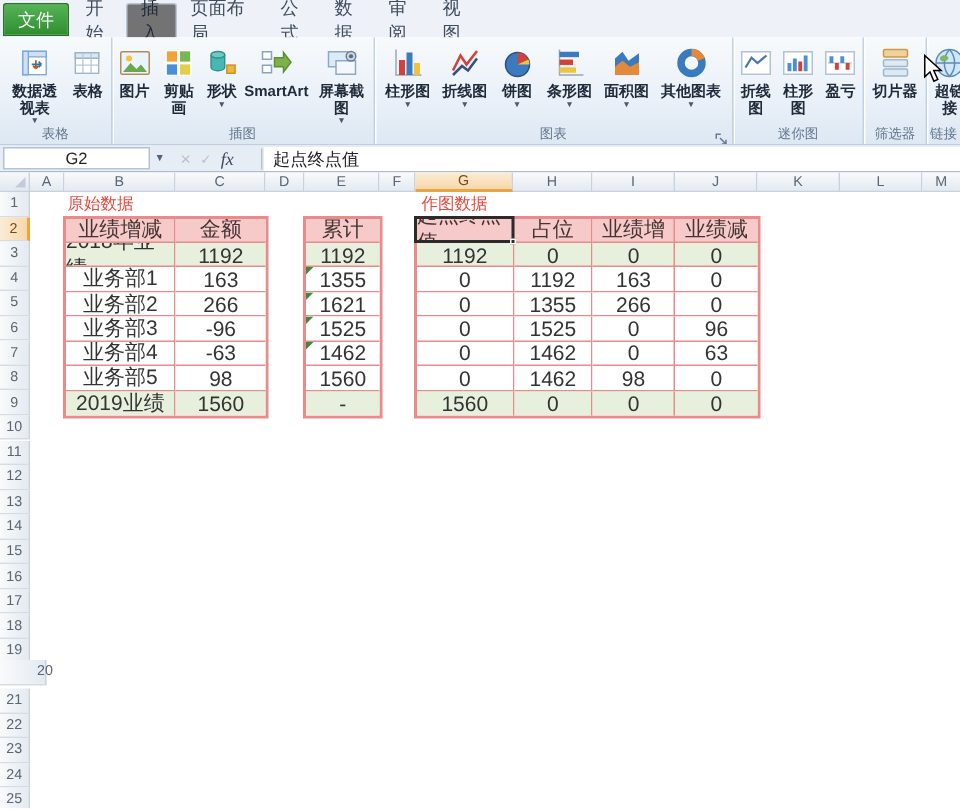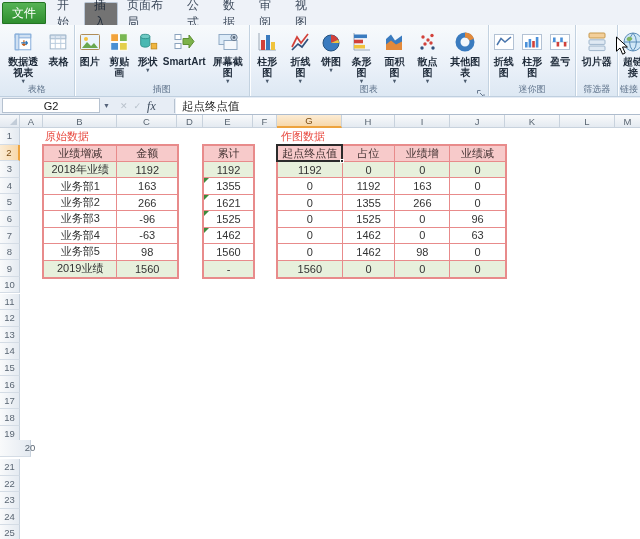--- a/index.html
+++ b/index.html
@@ -80,21 +80,21 @@
     font-size:9.5px; color:#5a6673; display:flex; align-items:center;
     justify-content:center; }
   .rowhdr.sel { background:linear-gradient(90deg,#fcecd4,#f7d8ab);
     border-right:2px solid #eda33e; color:#7a4b12; }
   .sheet-label { position:absolute; font-size:11px; color:#e8483e;
     height:16px; line-height:16px; white-space:nowrap; }
   .xtable { position:absolute; border:2px solid #e88b8b; background:#fff;
     display:grid; }
   .tcell { border-right:1px solid #e88b8b; border-bottom:1px solid #e88b8b;
     display:flex; align-items:center; justify-content:center;
-    font-size:11px; color:#333; position:relative; overflow:hidden; }
+    font-size:14px; color:#333; position:relative; overflow:hidden; }
   .tcell.lastcol { border-right:none; }
   .tcell.lastrow { border-bottom:none; }
   .tcell.header { background:#f7caca; color:#433; }
   .tcell.green { background:#e7f0dc; }
   .tcell.white { background:#ffffff; }
   .tcell .cmark { position:absolute; left:0; top:0; width:0; height:0;
     border-top:5px solid #3c8a3c; border-right:5px solid transparent; }
   .selbox { position:absolute; border:2px solid #2b2b2b; pointer-events:none; }
   .selbox .handle { position:absolute; right:-3px; bottom:-3px; width:4px;
     height:4px; background:#2b2b2b; border:1px solid #fff; }
@@ -254,35 +254,20 @@
         <span class="arr">▾</span>
       </div>
       <div class="rbtn">
         <span class="icn">
           <svg width="24" height="24" viewBox="0 0 24 24">
             <path d="M4 20V9l5-4.5 4 6 7-5V20z" fill="#3a7bbf"></path>
             <path d="M4 20v-5.5l5-4 5 4 6-3V20z" fill="#e2893b"></path>
           </svg>
           </span>
         <span class="lbl">面积图</span>
-        <span class="arr">▾</span>
-      </div>
-      <div class="rbtn">
-        <span class="icn">
-          <svg width="24" height="24" viewBox="0 0 24 24">
-            <circle cx="8" cy="7" r="1.7" fill="#d2413a"></circle>
-            <circle cx="13" cy="10" r="1.7" fill="#d2413a"></circle>
-            <circle cx="17" cy="5.5" r="1.7" fill="#d2413a"></circle>
-            <circle cx="10" cy="14" r="1.7" fill="#d2413a"></circle>
-            <circle cx="16" cy="13" r="1.7" fill="#d2413a"></circle>
-            <circle cx="7" cy="18" r="1.7" fill="#33517c"></circle>
-            <circle cx="18" cy="18" r="1.7" fill="#33517c"></circle>
-          </svg>
-          </span>
-        <span class="lbl">散点图</span>
         <span class="arr">▾</span>
       </div>
       <div class="rbtn">
         <span class="icn">
           <svg width="24" height="24" viewBox="0 0 24 24">
             <circle cx="12" cy="12" r="7" fill="none" stroke="#3a7bbf" stroke-width="5"></circle>
             <path d="M12 5a7 7 0 0 1 6.6 4.6" fill="none" stroke="#e2893b" stroke-width="5"></path>
           </svg>
           </span>
         <span class="lbl">其他图表</span>

